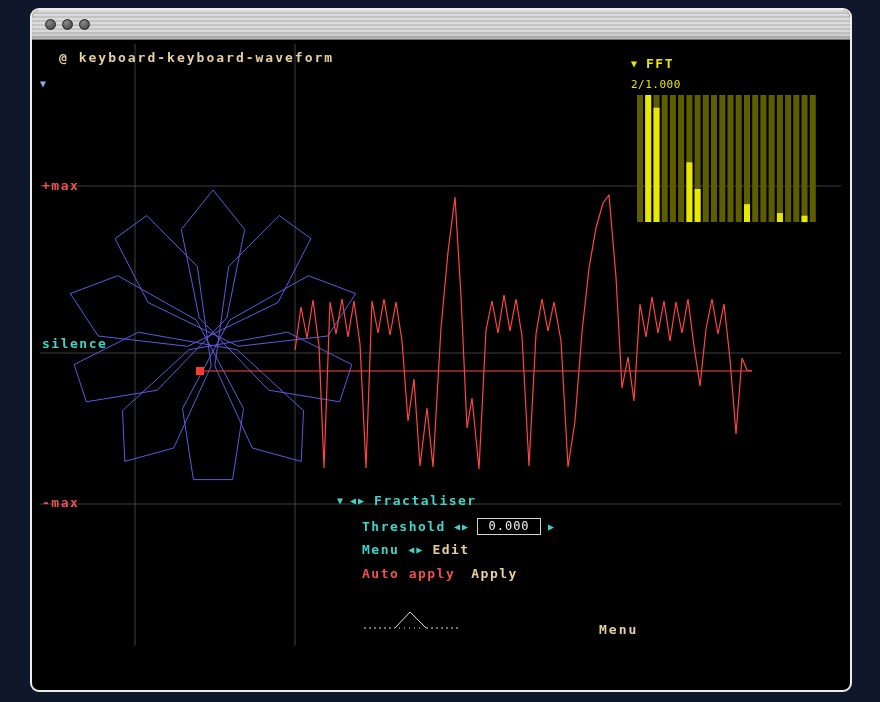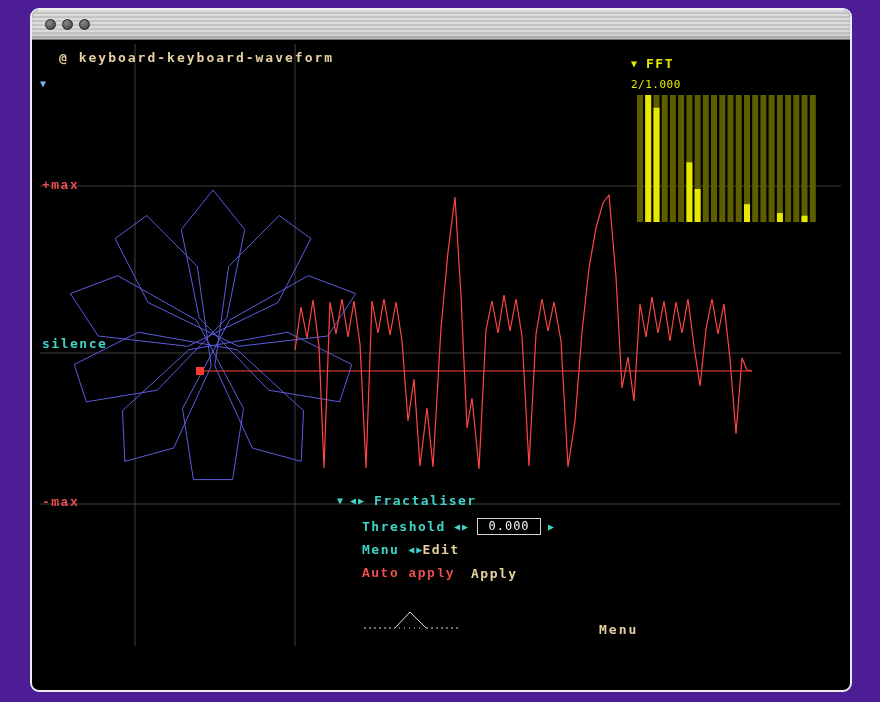--- a/index.html
+++ b/index.html
@@ -1,21 +1,21 @@
 <!DOCTYPE html>
 <html style="--beige: #e6d0a2; --cyan: #3fd4c8; --ltblue: #78b4ee; --red: #f04f4f; --yellow: #e9e900; --blue: #5b5be0; --grid: #3e3e3e; --white: #dcdcdc;"><head>
 <meta charset="utf-8">
 <style>
   * { margin:0; padding:0; box-sizing:border-box; }
   html,body { background:#000; }
   body {
     width:880px; height:702px; overflow:hidden;
     font-family:"DejaVu Sans Mono", monospace;
   }
-  .stage { position:relative; width:880px; height:702px; background:#4c1d95; overflow:hidden; }
+  .stage { position:relative; width:880px; height:702px; background:#0f172a; overflow:hidden; }
 
   .window {
     position:absolute; left:30px; top:8px; width:822px; height:684px;
     background:#000; border:2px solid #ececec; border-radius:9px;
   }
   .titlebar {
     height:30px; border-radius:7px 7px 0 0;
     background:repeating-linear-gradient(180deg,#dcdcdc 0px,#dcdcdc 2px,#c3c3c3 2px,#c3c3c3 4px);
     box-shadow:inset 0 -6px 8px -6px rgba(0,0,0,.35);
     border-bottom:1px solid #707070;
@@ -34,21 +34,21 @@
 
   .bold13 { font-size:13px; font-weight:bold; letter-spacing:1.5px; }
   .patch-title {
     left:59px; top:50px; font-size:13px; font-weight:bold; letter-spacing:2px;
     color:var(--beige);
   }
   .tri { font-size:10px; line-height:12px; }
   .beige { color:var(--beige); }
   .cyan  { color:var(--cyan); }
   .ltblue{ color:var(--ltblue); }
-  .red   { color:var(--red);font-family:Liberation Mono, monospace; }
+  .red   { color:var(--red); }
   .yellow{ color:var(--yellow); }
 
   .fft-head { left:631px; top:56px; gap:9px; }
   .fft-scale { left:631px; top:77px; font-size:11px; letter-spacing:.5px; }
 
   .axis-label { font-size:13px; font-weight:bold; letter-spacing:1.5px; }
 
   .value-box {
     display:inline-flex; width:64px; height:17px;
     border:1px solid #d2d2d2; background:#000;
@@ -137,21 +137,21 @@
     <span class="tri cyan" style="margin-left:8px">◀</span>
     <span class="tri cyan" style="margin-left:2px">▶</span>
     <span class="value-box" style="margin-left:9px">0.000</span>
     <span class="tri cyan" style="margin-left:7px">▶</span>
   </div>
 
   <div class="row" style="left:362px;top:542px">
     <span class="cyan bold13">Menu</span>
     <span class="tri cyan" style="margin-left:9px">◀</span>
     <span class="tri cyan" style="margin-left:2px">▶</span>
-    <span class="beige bold13" style="">Edit</span>
+    <span class="beige bold13" style="margin-left:10px">Edit</span>
   </div>
 
   <div class="row" style="left:362px;top:566px">
     <span class="red bold13">Auto apply</span>
     <span class="beige bold13" style="margin-left:16px">Apply</span>
   </div>
 
   <svg class="wave-icon" width="100" height="26" viewBox="0 0 100 26">
     <line x1="2" y1="22" x2="33" y2="22" stroke="#dcdcdc" stroke-width="1" stroke-dasharray="2 3"></line>
     <polyline points="33,22 48,6 64,22" fill="none" stroke="#dcdcdc" stroke-width="1"></polyline>

